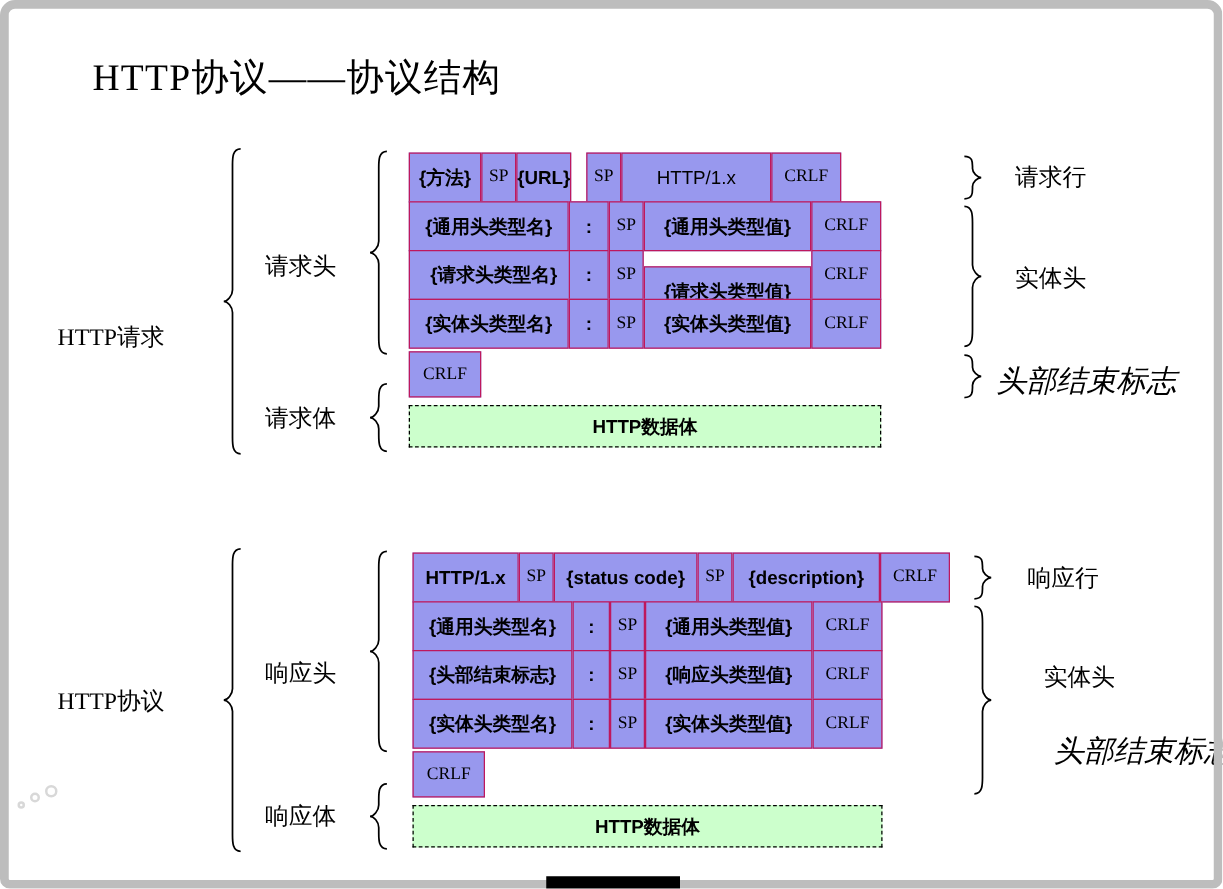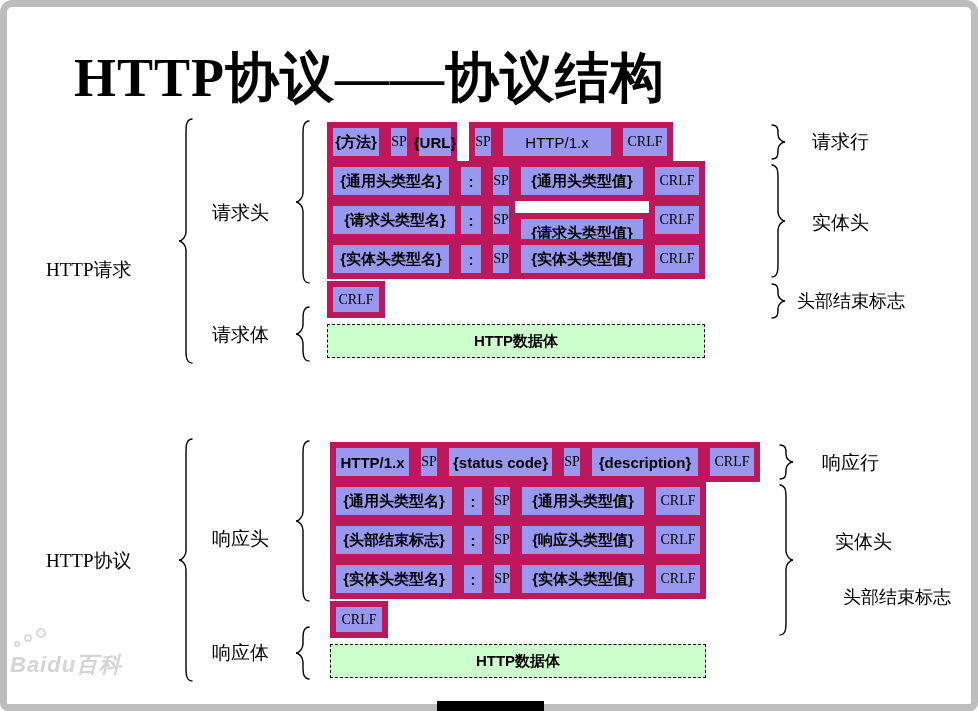--- a/index.html
+++ b/index.html
@@ -1,31 +1,31 @@
 <!DOCTYPE html>
 <html style="--cell: #9898ee; --body: #ccffcc;"><head>
 <meta charset="utf-8">
 <style>
   html,body{margin:0;padding:0;background:#ffffff;}
   #stage{position:relative;width:978px;height:711px;background:#fff;overflow:hidden;
          font-family:"Liberation Sans",sans-serif;color:#000;}
   .frame{position:absolute;left:0;top:0;right:0;bottom:0;border:7px solid #bdbdbd;
          border-radius:12px 12px 8px 8px;box-sizing:border-box;z-index:9;pointer-events:none;}
-  .title{position:absolute;left:74px;top:42px;font-size:54px;font-weight:bold;
+  .title{position:absolute;left:74px;top:42px;font-size:30px;font-weight:normal;
          font-family:"Liberation Serif",serif;letter-spacing:1px;}
-  .cell{position:absolute;background:var(--cell,#9898ee);border:6px solid #be185d;
+  .cell{position:absolute;background:var(--cell,#9898ee);border:1px solid #be185d;
         display:flex;align-items:center;justify-content:center;white-space:nowrap;
         font-size:15px;box-sizing:border-box;}
   .b{font-weight:bold;}
   .i{font-family:"Liberation Serif",serif;font-size:14px;}
   .body-cell{position:absolute;background:var(--body,#ccffcc);border:1px dashed #000;
         display:flex;align-items:center;justify-content:center;font-weight:bold;
         font-size:15px;box-sizing:border-box;}
   .lbl{position:absolute;font-size:19px;font-family:"Liberation Serif",serif;white-space:nowrap;}
-  .lbl.small{font-size:18px;}
+  .lbl.small{font-size:24px;font-style:italic;}
   .brace{position:absolute;}
   .watermark{position:absolute;left:10px;top:650px;font-size:22px;font-style:italic;
         font-weight:bold;color:#d4d4d4;letter-spacing:1px;}
   .wm-dot{position:absolute;border:2px solid #d8d8d8;border-radius:50%;box-sizing:border-box;}
   .bottom-bar{position:absolute;background:#000;z-index:10;}
 </style>
 </head>
 <body>
 
 <div id="stage">
@@ -159,17 +159,16 @@
       <svg width="16" height="152" style="display: block; transform: scaleX(-1);">
         <path d="M 14.5 1 C 8 1 8 8.4 8 14 L 8 67 C 8 71.5 4 76 1 76 C 4 76 8 80.5 8 85 L 8 138 C 8 143.6 8 151 14.5 151" fill="none" stroke="#000" stroke-width="1.4"></path>
       </svg>
     </div>
   <div class="lbl" style="left:835px;top:529px">实体头</div>
   <div class="lbl small" style="left:843px;top:585px">头部结束标志</div>
 
   <span class="wm-dot" style="left:14px;top:641px;width:6px;height:6px"></span>
   <span class="wm-dot" style="left:24px;top:634px;width:8px;height:8px"></span>
   <span class="wm-dot" style="left:36px;top:628px;width:10px;height:10px"></span>
-  <div class="watermark">Baidu百科</div>
 
   <div class="bottom-bar" style="left:437px;top:701px;width:107px;height:10px"></div>
   <div class="frame"></div>
 </div>
 
 </body></html>

